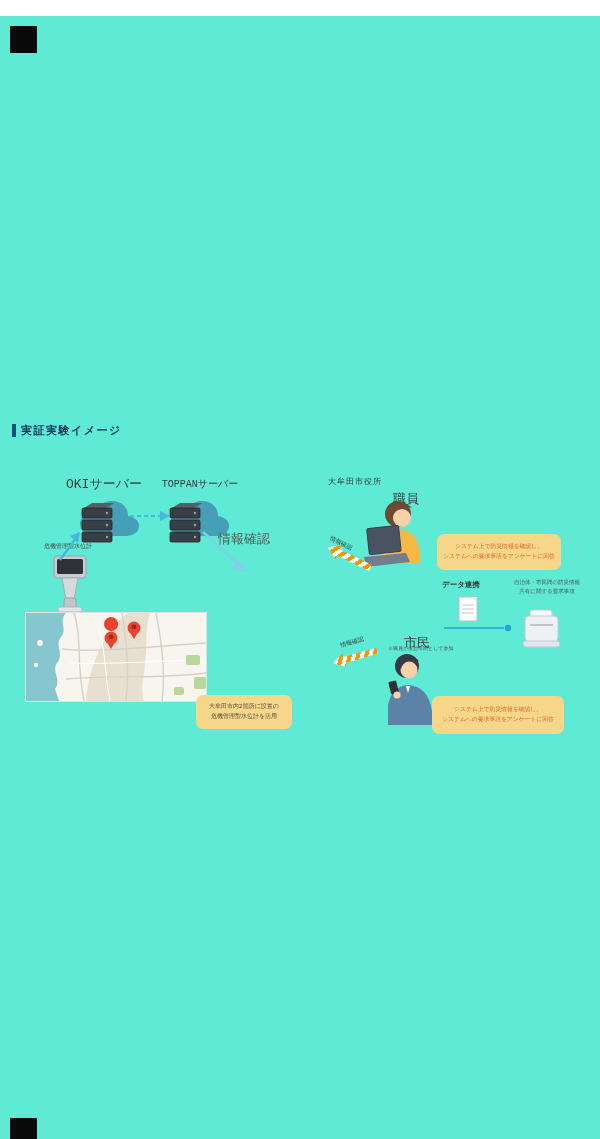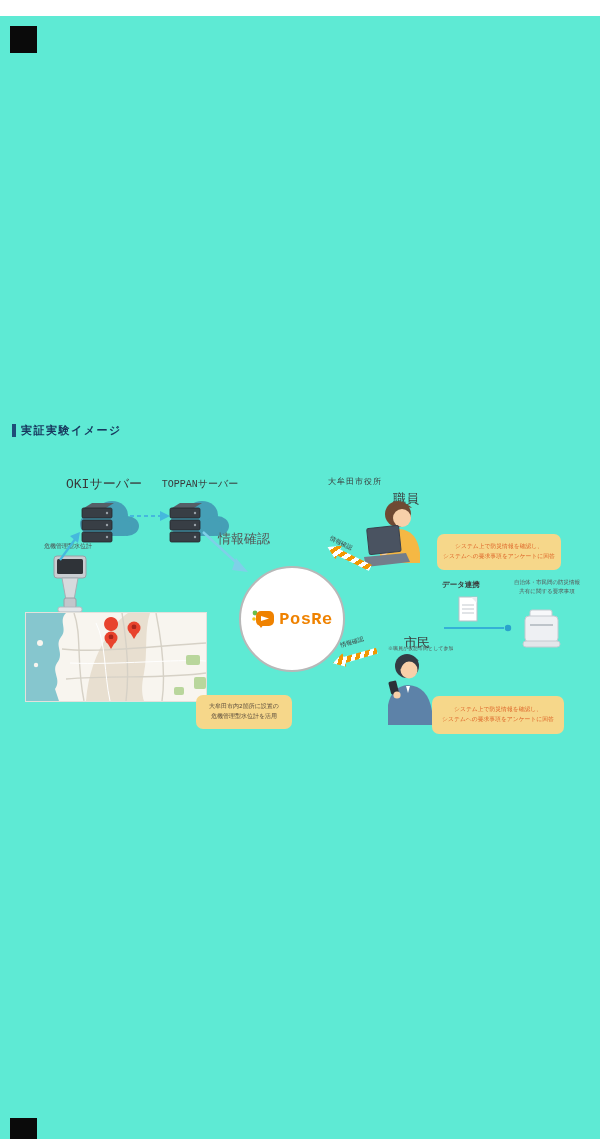--- a/index.html
+++ b/index.html
@@ -112,30 +112,20 @@
     <line x1="10" y1="34" x2="26" y2="12" stroke="#45b8dd" stroke-width="2.2"></line>
     <polygon points="20,10 30,6 28,17" fill="#45b8dd"></polygon>
   </svg>
 
   <svg class="abs" style="left:198px;top:512px;" width="58" height="52" viewBox="0 0 58 52">
     <line x1="5" y1="4" x2="42" y2="38" stroke="#7fd0e8" stroke-width="2.4"></line>
     <polygon points="38,30 50,44 34,42" fill="#7fd0e8"></polygon>
   </svg>
   <div class="small-label" style="left:218px;top:514px;color:#555;">情報確認</div>
 
-  <div class="posre-circle">
-    <svg width="24" height="22" viewBox="0 0 24 22">
-      <circle cx="4" cy="5" r="2.4" fill="#6abf4b"></circle>
-      <circle cx="3" cy="11" r="1.8" fill="#f5c518"></circle>
-      <rect x="5" y="3" width="18" height="15" rx="5" fill="#ef8200"></rect>
-      <path d="M10,8 L18,10.5 L10,13 Z" fill="#ffffff"></path>
-      <path d="M8,17 L13,16 L10,20 Z" fill="#ef8200"></path>
-    </svg>
-    <span class="posre-text">PosRe</span>
-  </div>
 
   <svg class="abs" style="left:25px;top:596px;border:1px solid #e3e1dc;" width="180" height="88" viewBox="0 0 180 88">
     <rect x="0" y="0" width="180" height="88" fill="#f8f5ef"></rect>
     <path d="M0,0 L40,0 C32,8 42,16 35,24 C28,33 39,40 31,50 C25,59 36,66 29,76 L33,88 L0,88 Z" fill="#86c6ce"></path>
     <circle cx="14" cy="30" r="3" fill="#f8f5ef"></circle>
     <circle cx="10" cy="52" r="2.2" fill="#f8f5ef"></circle>
     <path d="M60,88 C62,62 70,40 82,22 C90,10 96,4 102,0 L124,0 C118,18 122,40 118,60 C115,74 116,82 118,88 Z" fill="#e8dfd0"></path>
     <g stroke="#d6d1c6" stroke-width="1.4" fill="none">
       <path d="M48,0 C56,22 50,48 58,88"></path>
       <path d="M96,0 C100,24 104,56 100,88"></path>

